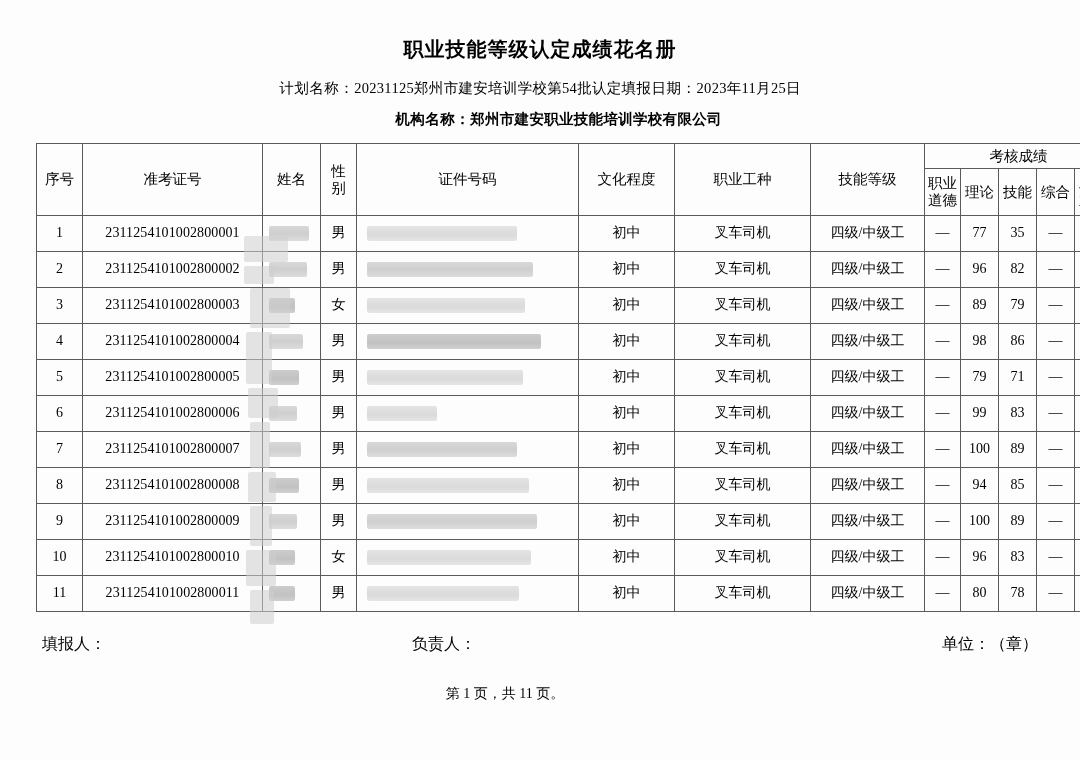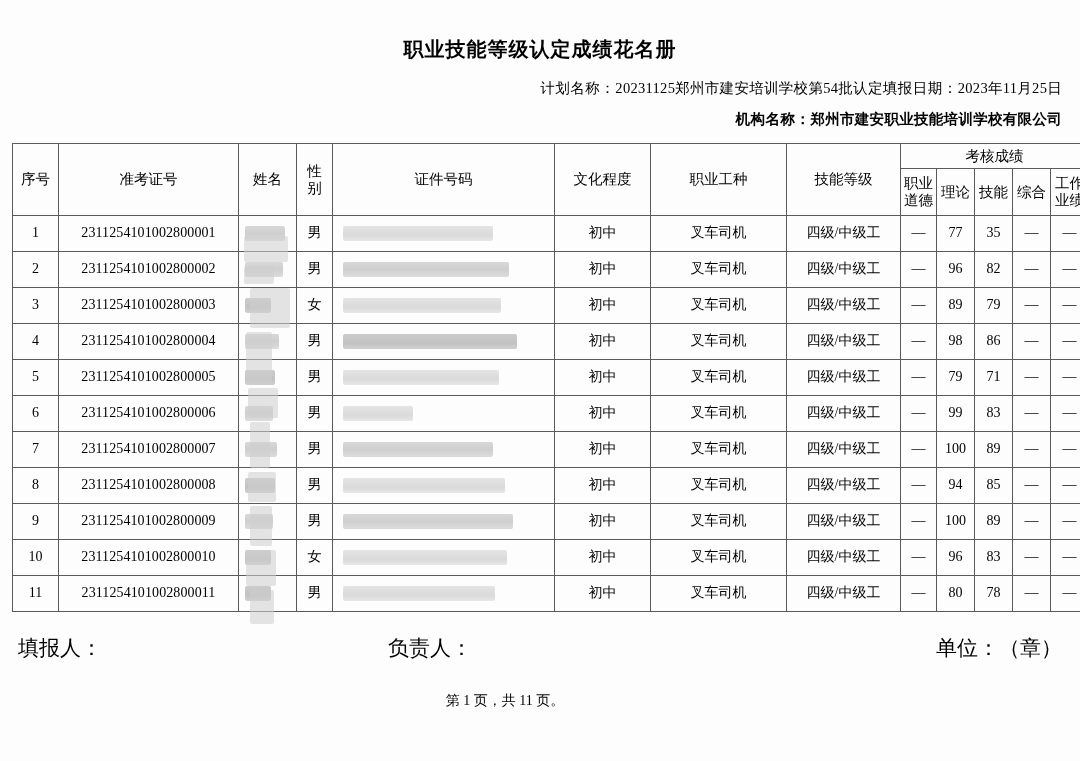--- a/index.html
+++ b/index.html
@@ -12,33 +12,33 @@
     background: #fdfdfd;
     font-family: "Liberation Serif", "DejaVu Serif", serif;
     color: #000;
     overflow: hidden;
   }
   .page {
     position: relative;
     width: 1080px;
     height: 761px;
     box-sizing: border-box;
-    padding: 0 12px;
+    padding: 0 36px;
   }
   .doc-title {
     text-align: center;
     font-size: 20px;
     font-weight: bold;
     letter-spacing: 1px;
     padding-top: 36px;
     padding-bottom: 6px;
   }
   .meta-row {
     display: flex;
-    justify-content: flex-end;
+    justify-content: center;
     align-items: baseline;
     font-size: 14.5px;
     padding: 10px 6px 0 6px;
   }
   .meta-left, .meta-right {
     white-space: nowrap;
   }
   .meta-label {
     letter-spacing: 0.5px;
   }
@@ -130,21 +130,21 @@
     pointer-events: none;
     opacity: 0.55;
   }
   .wm-bar {
     position: absolute;
     background: #cfcfcf;
     border-radius: 2px;
   }
   .footer-row {
     display: flex;
-    font-size: 21px;
+    font-size: 16px;
     padding: 22px 6px 0 6px;
   }
   .footer-row .f1 { width: 370px; }
   .footer-row .f2 { width: 390px; }
   .footer-row .f3 { flex: 1; text-align: right; }
   .page-number {
     text-align: center;
     font-size: 14px;
     padding-top: 30px;
     padding-right: 70px;

